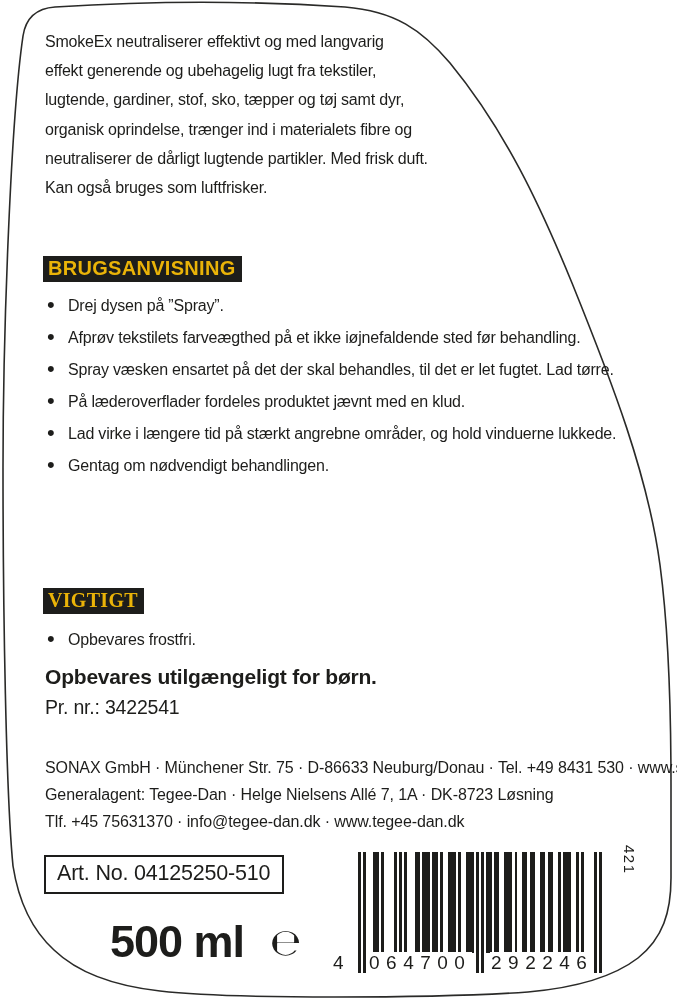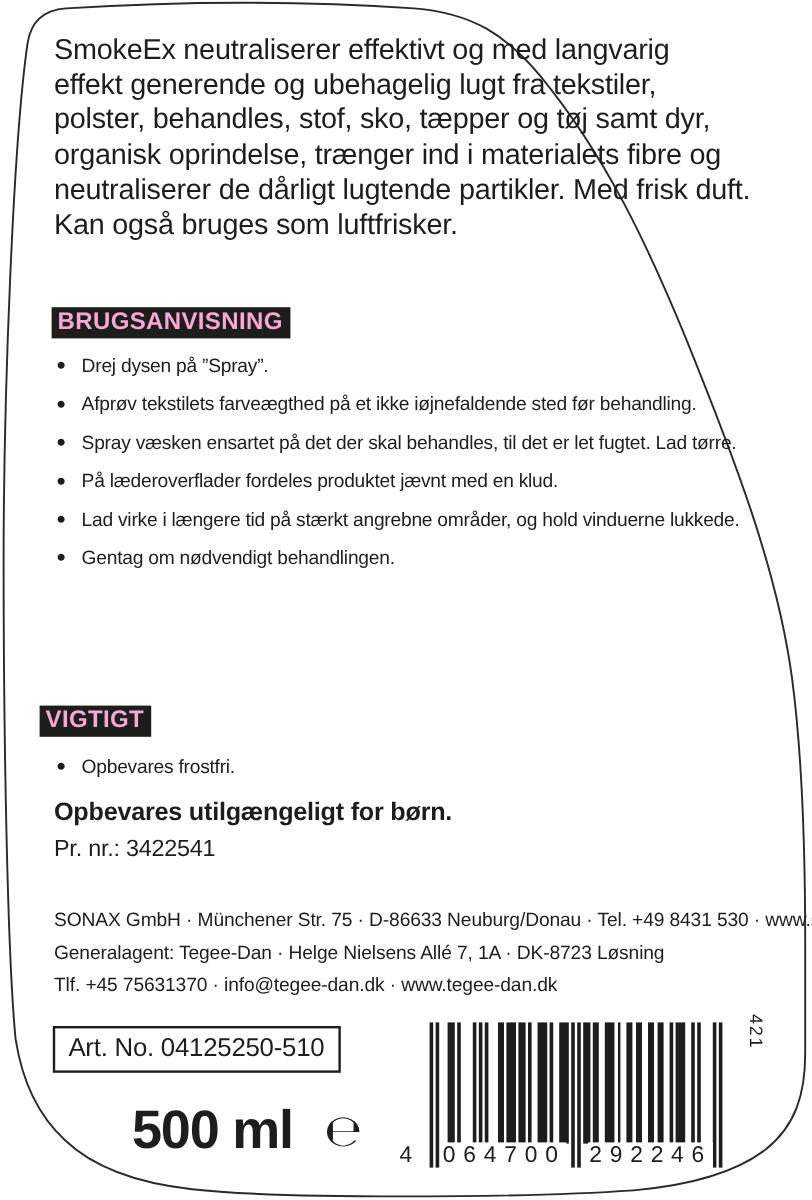--- a/index.html
+++ b/index.html
@@ -3,28 +3,28 @@
 <meta charset="utf-8">
 <style>
   html,body{margin:0;padding:0;background:#ffffff;}
   #stage{
     position:relative;width:677px;height:1000px;background:#ffffff;overflow:hidden;
     font-family:"Liberation Sans",sans-serif;color:#1d1d1b;
   }
   #outline-svg{position:absolute;left:0;top:0;width:677px;height:1000px;}
   .abs{position:absolute;}
   
-  #intro{left:45px;top:27px;font-size:24px;line-height:29.2px;letter-spacing:-0.2px;white-space:nowrap;}
+  #intro{left:45px;top:27px;font-size:16px;line-height:29.2px;letter-spacing:-0.2px;white-space:nowrap;}
   
   .section-heading{
-    display:inline-block;background:#1d1d1b;color:#f9a8d4;font-weight:bold;
+    display:inline-block;background:#1d1d1b;color:#eab308;font-weight:bold;
     font-size:20px;line-height:25px;padding:0 6px 1px 5px;letter-spacing:0.3px;
   }
   #usage-heading{left:43px;top:256px;}
-  #vigtigt-heading{left:33px;top:588px;}
+  #vigtigt-heading{left:43px;top:588px;font-family:Liberation Serif, serif;}
   
   .bullets{margin:0;padding:0;list-style:none;font-size:16px;line-height:30px;letter-spacing:-0.2px;}
   .bullets li{position:relative;padding-left:23px;margin:0 0 2px 0;text-align:justify;text-align-last:left;}
   .bullets li::before{content:"\2022";position:absolute;left:2px;top:-1px;font-size:22px;}
   #usage-list{left:45px;top:291px;width:594px;}
   #important-list{left:45px;top:625px;width:594px;}
   #warning{left:45px;top:665px;font-size:21px;font-weight:bold;letter-spacing:-0.2px;}
   #pr-no{left:45px;top:696px;font-size:19.5px;letter-spacing:-0.2px;}
   
   #company{left:45px;top:754px;font-size:16px;line-height:27px;letter-spacing:-0.1px;white-space:nowrap;}
@@ -66,21 +66,21 @@
          C 255 997 195 995 160 991
          C 115 986 78 973 54 950
          C 30 928 18 898 13 866
          C 6 795 3 610 3 468
          C 3 330 11 118 23 36 Z" fill="#ffffff" stroke="#2a2a28" stroke-width="1.6"></path>
   </svg>
 
   <div id="intro" class="abs">
     <div>SmokeEx neutraliserer effektivt og med langvarig</div>
     <div>effekt generende og ubehagelig lugt fra tekstiler,</div>
-    <div>polster, behandles, stof, sko, tæpper og tøj samt dyr,</div>
+    <div>lugtende, gardiner, stof, sko, tæpper og tøj samt dyr,</div>
     <div>organisk oprindelse, trænger ind i materialets fibre og</div>
     <div>neutraliserer de dårligt lugtende partikler. Med frisk duft.</div>
     <div>Kan også bruges som luftfrisker.</div>
   </div>
 
   <div id="usage-heading" class="abs section-heading">BRUGSANVISNING</div>
 
   <ul id="usage-list" class="abs bullets">
     <li>Drej dysen på ”Spray”.</li>
     <li>Afprøv tekstilets farveægthed på et ikke iøjnefaldende sted før behandling.</li>

